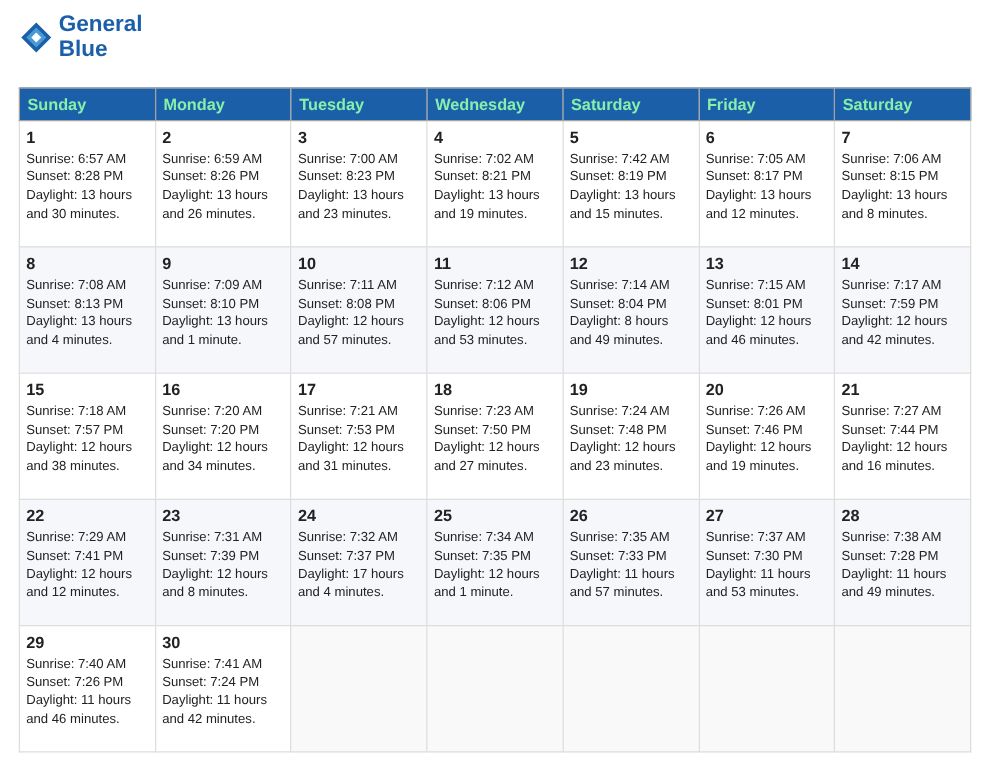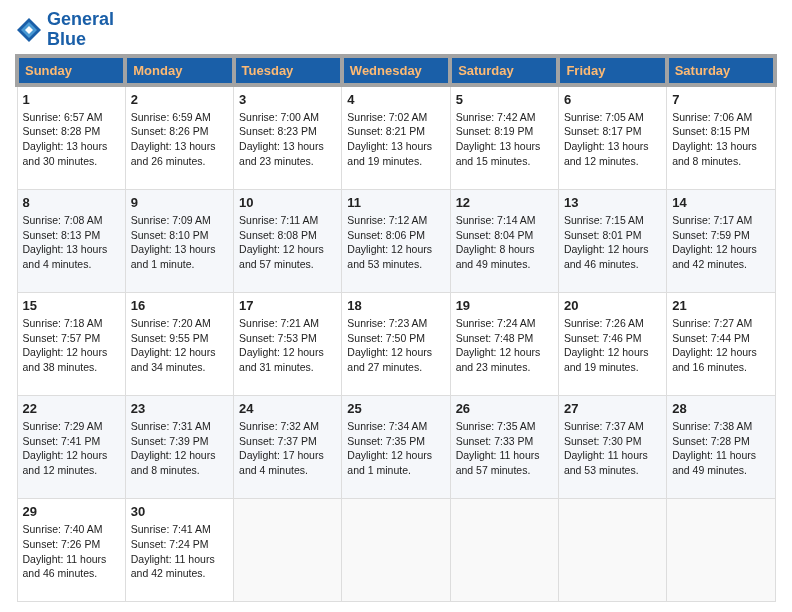--- a/index.html
+++ b/index.html
@@ -14,21 +14,21 @@
       width: 792px;
       height: 612px;
       padding: 10px 15px;
       display: flex;
       flex-direction: column;
     }
     .header {
       display: flex;
       justify-content: space-between;
       align-items: flex-start;
-      margin-bottom: 4px;
+      margin-bottom: 20px;
     }
     .logo {
       display: flex;
       align-items: center;
       gap: 4px;
     }
     .logo-text {
       font-size: 18px;
       font-weight: bold;
       color: #333;
@@ -54,26 +54,26 @@
       color: #444;
     }
     .calendar-table {
       width: 100%;
       border-collapse: collapse;
       flex: 1;
       font-size: 10.5px;
     }
     .calendar-table th {
       background: #1a5fa8;
-      color: #fdba74;
+      color: #86efac;
       text-align: left;
       padding: 5px 6px;
       font-size: 13px;
       font-weight: bold;
-      border: 4px solid #a3a3a3;
+      border: 1px solid #a3a3a3;
     }
     .calendar-table td {
       vertical-align: top;
       padding: 4px 5px;
       border: 1px solid #ddd;
       width: calc(100% / 7);
       line-height: 1.4;
       color: #222;
       background: #fff;
     }
@@ -216,21 +216,21 @@
         <tr>
           <td>
             <span class="day-num">15</span>
             <div>Sunrise: 7:18 AM</div>
             <div>Sunset: 7:57 PM</div>
             <div>Daylight: 12 hours and 38 minutes.</div>
           </td>
           <td>
             <span class="day-num">16</span>
             <div>Sunrise: 7:20 AM</div>
-            <div>Sunset: 9:55 PM</div>
+            <div>Sunset: 7:20 PM</div>
             <div>Daylight: 12 hours and 34 minutes.</div>
           </td>
           <td>
             <span class="day-num">17</span>
             <div>Sunrise: 7:21 AM</div>
             <div>Sunset: 7:53 PM</div>
             <div>Daylight: 12 hours and 31 minutes.</div>
           </td>
           <td>
             <span class="day-num">18</span>

